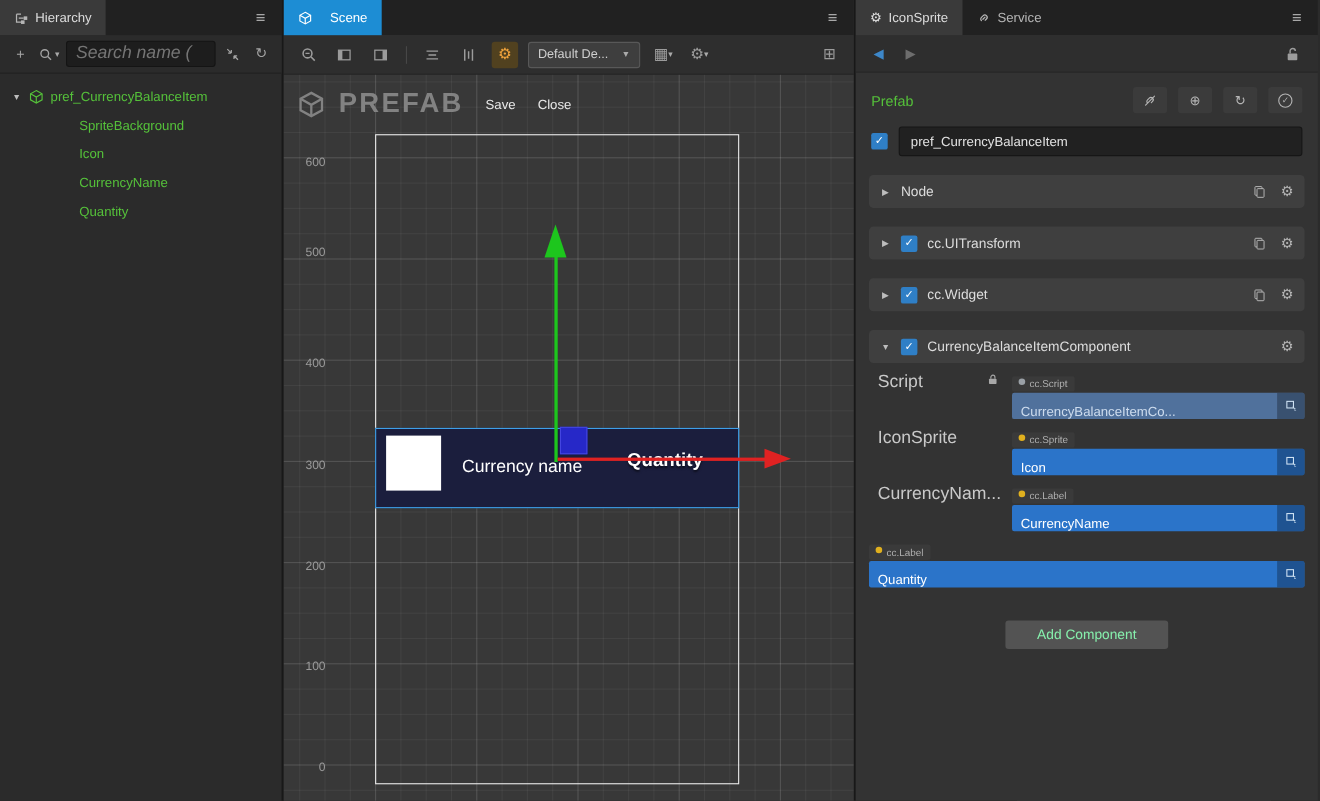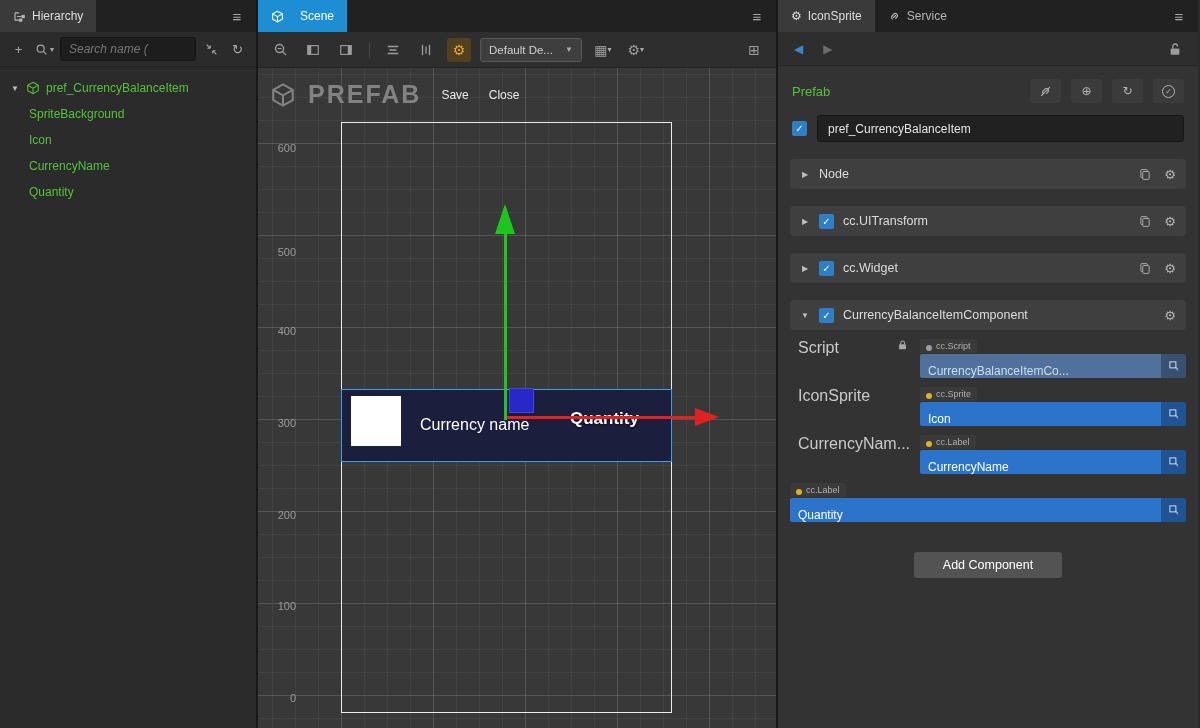--- a/index.html
+++ b/index.html
@@ -17,25 +17,25 @@
   
   .tabbar { height:32px; background:#212121; display:flex; align-items:stretch; }
   .tab { display:flex; align-items:center; gap:6px; padding:0 13px; color:#b5b5b5; cursor:pointer; }
   .tab.active { background:#3a3a3a; color:#dddddd; }
   .tab.scene-active { background:#1d8dd4; color:#ffffff;gap:16px; }
   .menu-btn { margin-left:auto; width:38px; display:flex; align-items:center; justify-content:center; color:#a8a8a8; font-size:15px; cursor:pointer; }
 
   
   .h-toolbar { height:35px; display:flex; align-items:center; gap:5px; padding:0 8px; background:#2b2b2b; border-bottom:1px solid #222; }
   .tool-btn { height:23px; min-width:21px; display:flex; align-items:center; justify-content:center; gap:2px; color:#a5a5a5; border-radius:3px; cursor:pointer; font-size:13px; }
-  .search-input { flex:1; min-width:0; height:24px; background:#1d1d1d; border:1px solid #141414; border-radius:3px; color:#777; font-style:italic; padding:0 8px; font-size:12px; }
+  .search-input { flex:1; min-width:0; height:24px; background:#1d1d1d; border:1px solid #141414; border-radius:3px; color:#777; font-style:italic; padding:0 8px; font-size:16px; }
   .tree { padding-top:8px; }
   .tree-row { height:26px; display:flex; align-items:center; gap:6px; color:#55c13a; cursor:pointer; }
   .tree-row.root { padding-left:10px; }
-  .tree-row.child { padding-left:29px; }
+  .tree-row.child { padding-left:72px; }
   .caret { color:#bdbdbd; font-size:8px; width:10px; text-align:center; }
 
   
   .s-toolbar { height:36px; background:#2e2e2e; display:flex; align-items:center; gap:9px; padding:0 10px; border-bottom:1px solid #232323; }
   .s-icon { width:24px; height:24px; display:flex; align-items:center; justify-content:center; color:#9c9c9c; border-radius:3px; cursor:pointer; font-size:14px; }
   .gizmo-gear { color:#f0a33c; background:#51411f; }
   .sep { width:1px; height:16px; background:#474747; margin:0 2px; }
   .dropdown { height:24px; background:#3e3e3e; border:1px solid #585858; border-radius:3px; display:flex; align-items:center; padding:0 8px; gap:12px; color:#cfcfcf; font-size:11.5px; cursor:pointer; }
   .dd-caret { font-size:8px; color:#aaaaaa; }
   .s-right { margin-left:auto; display:flex; align-items:center; gap:9px; }
@@ -82,27 +82,27 @@
   .cb { width:15px; height:15px; background:#2f7fc6; border-radius:2px; display:flex; align-items:center; justify-content:center; font-size:10px; color:#fff; flex:0 0 auto; cursor:pointer; }
   .name-input { flex:1; height:27px; background:#212121; border:1px solid #161616; border-radius:3px; color:#e2e2e2; padding:0 10px; font-size:12px; }
   .section { margin:17px 12px 0; height:30px; background:#3f3f3f; border-radius:4px; display:flex; align-items:center; gap:9px; padding:0 10px; cursor:pointer; }
   .section .caret { font-size:8px; }
   .section-label { color:#dcdcdc; font-size:12.5px; }
   .section-icons { margin-left:auto; display:flex; gap:13px; align-items:center; color:#b5b5b5; font-size:13px; }
   .props { margin:9px 12px 0; }
   .prop-row { display:flex; margin-bottom:9px; }
   .prop-label { width:130px; display:flex; justify-content:space-between; padding:0 12px 5px 8px; color:#c9c9c9; font-size:16px; }
   .prop-value { flex:1; }
-  .type-badge { display:inline-flex; align-items:flex-end; gap:4px; background:#3a3a3a; border-radius:2px; padding:2px 6px; font-size:9px; color:#b0b0b0; margin-bottom:1px; }
+  .type-badge { display:inline-flex; align-items:flex-start; gap:4px; background:#3a3a3a; border-radius:2px; padding:2px 6px; font-size:9px; color:#b0b0b0; margin-bottom:1px; }
   .dot { width:6px; height:6px; border-radius:50%; }
   .field { height:24px; display:flex; align-items:flex-end; background:#2b74c9; border-radius:2px; color:#ffffff; font-size:12px; overflow:hidden; cursor:pointer; }
   .field .txt { flex:1; padding:0 8px; white-space:nowrap; overflow:hidden; }
   .field .picker { width:25px; height:100%; background:rgba(0,0,0,.28); display:flex; align-items:center; justify-content:center; flex:0 0 auto; }
   .field.muted { background:#50719c; color:#cddcee; }
-  .add-btn { display:block; margin:30px auto 0; width:148px; height:26px; background:#535353; border:none; border-radius:3px; color:#ffffff; font-size:12.5px; font-family:inherit; cursor:pointer; }
+  .add-btn { display:block; margin:30px auto 0; width:148px; height:26px; background:#535353; border:none; border-radius:3px; color:#86efac; font-size:12.5px; font-family:inherit; cursor:pointer; }
 </style>
 </head>
 <body>
 
 <div class="app">
 
   <aside class="panel hierarchy">
     <div class="tabbar">
       <div class="tab active">
         <svg width="13" height="13" viewBox="0 0 16 16">
@@ -212,21 +212,21 @@
           <span class="dd-caret">▾</span>
       </div>
       <div class="s-right">
         <div class="s-icon">⊞</div>
       </div>
     </div>
 
     <div class="scene-canvas">
 
       <div class="ruler-num" style="top:74px">600</div>
-      <div class="ruler-num" style="top:178px">500</div>
+      <div class="ruler-num" style="top:156px">500</div>
       <div class="ruler-num" style="top:257px">400</div>
       <div class="ruler-num" style="top:349px">300</div>
       <div class="ruler-num" style="top:441px">200</div>
       <div class="ruler-num" style="top:532px">100</div>
       <div class="ruler-num" style="top:624px">0</div>
 
       <div class="canvas-rect"></div>
 
       <div class="node-el">
         <div class="sprite-box"></div>

